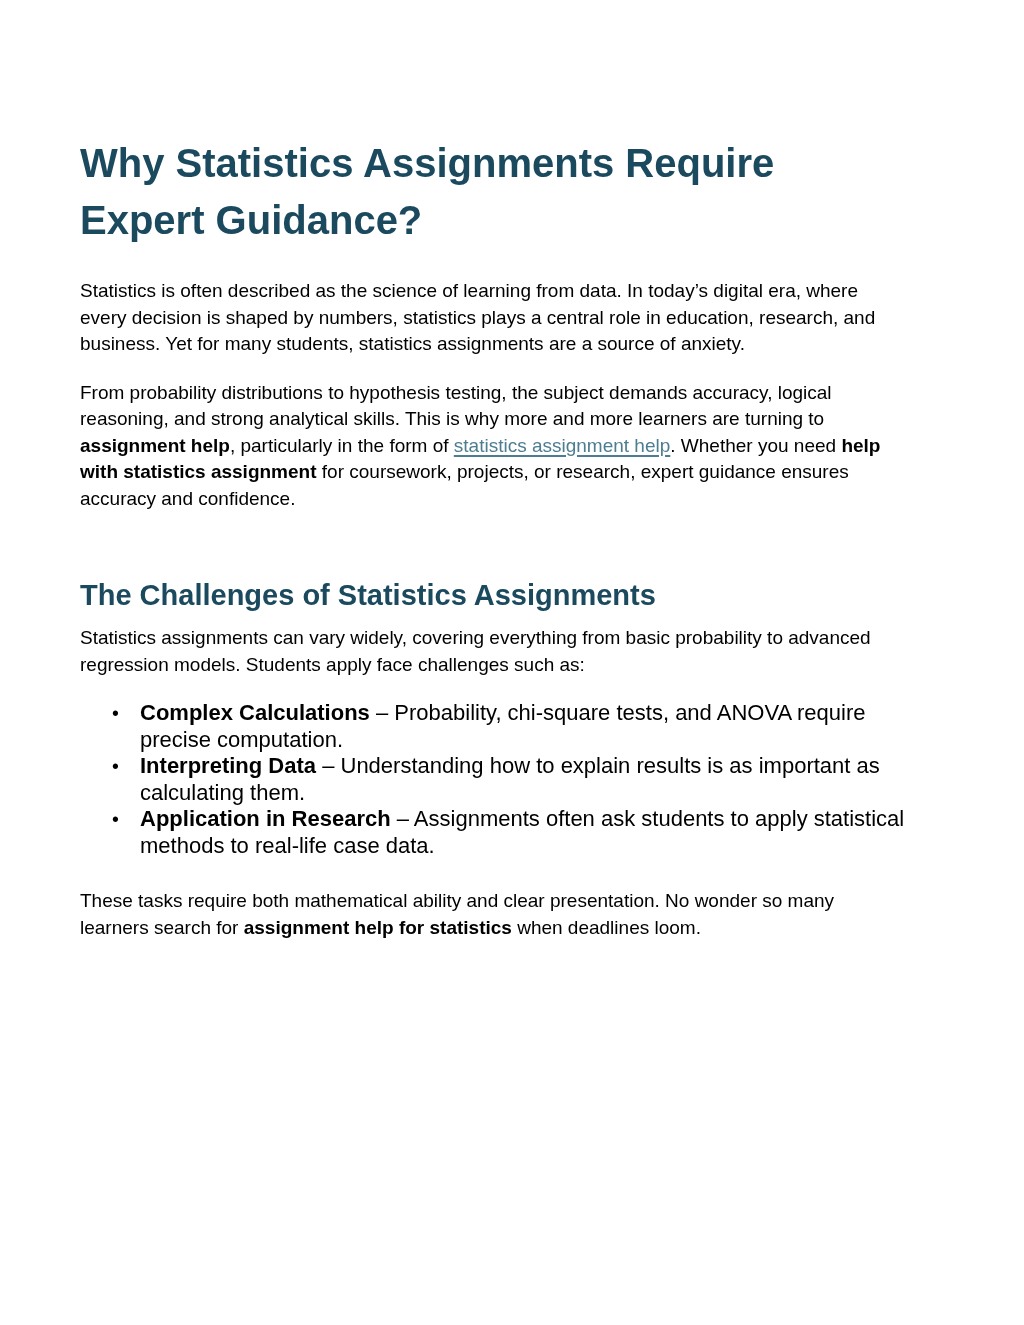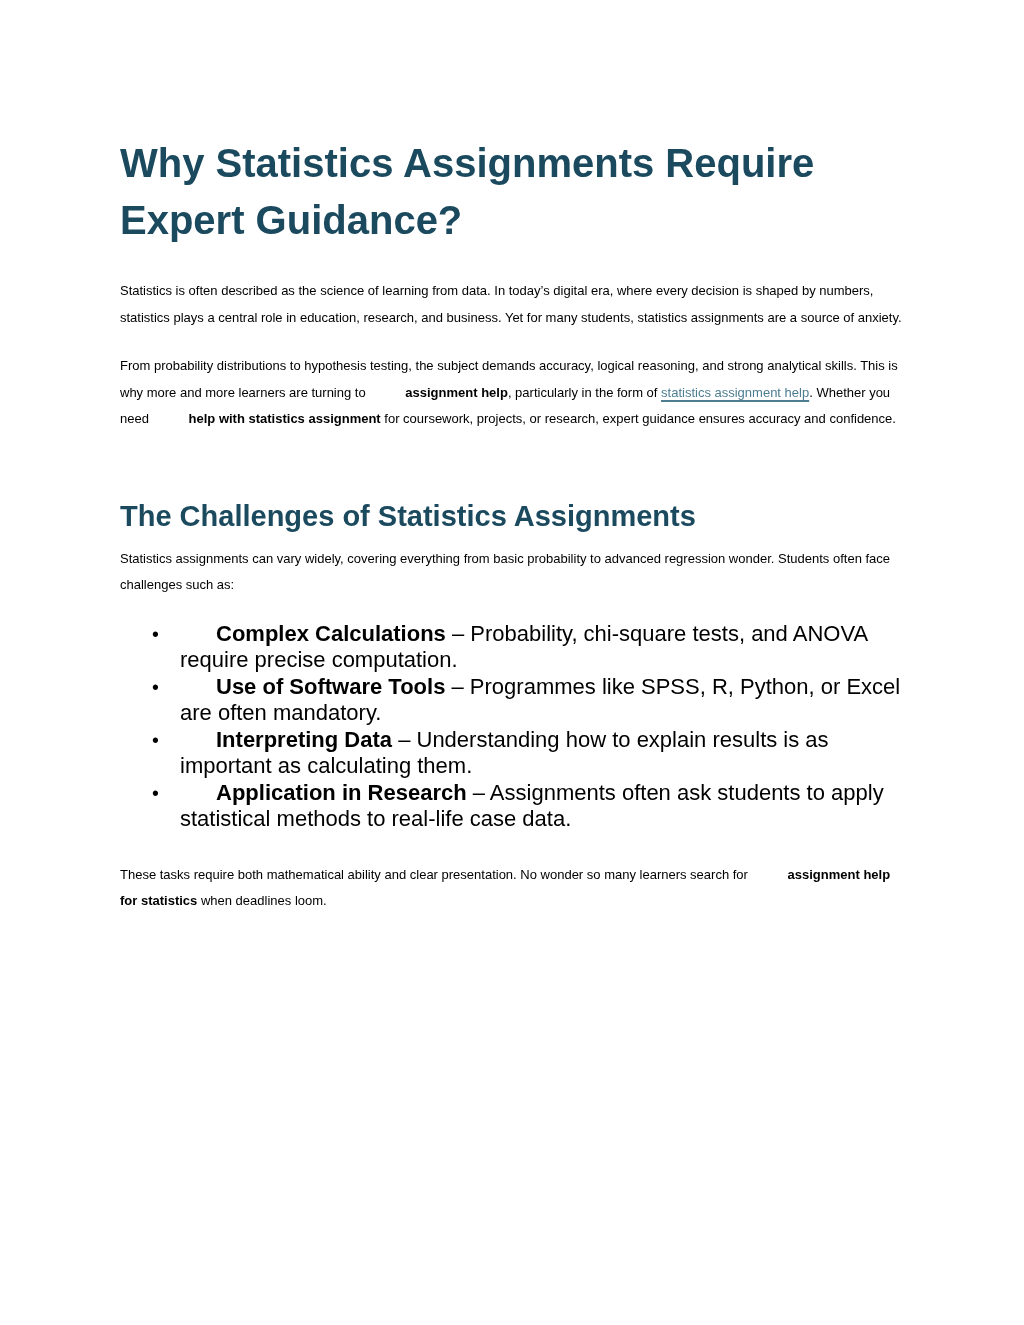--- a/index.html
+++ b/index.html
@@ -9,43 +9,43 @@
     --page_bg: #ffffff;
   }
   * { margin: 0; padding: 0; box-sizing: border-box; }
   html, body { background: #ffffff; }
   body { font-family: "Liberation Sans", "DejaVu Sans", sans-serif; }
 
   .page {
     width: 1024px;
     height: 1236px;
     background: var(--page_bg, #ffffff);
-    padding: 135px 119px 0 120px;
+    padding: 135px 119px 0 80px;
     overflow: hidden;
   }
 
   h1.doc-title {
     color: var(--heading, #1b4a5f);
     font-size: 40px;
     line-height: 57px;
     font-weight: bold;
     letter-spacing: 0;
     margin-bottom: 29px;
   }
 
   p.body-text {
     color: var(--body, #000000);
-    font-size: 13px;
+    font-size: 19px;
     line-height: 26.5px;
     margin-bottom: 22px;
   }
 
   p.body-text:last-child { margin-bottom: 0; }
 
-  b.run-bold { font-weight: bold; margin-left: 36px; }
+  b.run-bold { font-weight: bold; }
 
   a.doc-link {
     color: var(--link, #4d7d91);
     font-weight: normal;
     text-decoration: underline;
     text-decoration-color: var(--link, #4d7d91);
     text-decoration-thickness: 2px;
     text-underline-offset: 3px;
     cursor: pointer;
   }
@@ -93,29 +93,26 @@
     <span>Statistics is often described as the science of learning from data. In today’s digital era, where every decision is shaped by numbers, statistics plays a central role in education, research, and business. Yet for many students, statistics assignments are a source of anxiety.</span>
   </p>
 
   <p class="body-text">
     <span>From probability distributions to hypothesis testing, the subject demands accuracy, logical reasoning, and strong analytical skills. This is why more and more learners are turning to </span><b class="run-bold">assignment help</b><span>, particularly in the form of </span><a class="doc-link">statistics assignment help</a><span>. Whether you need </span><b class="run-bold">help with statistics assignment</b><span> for coursework, projects, or research, expert guidance ensures accuracy and confidence.</span>
   </p>
 
   <h2 class="section-heading">The Challenges of Statistics Assignments</h2>
 
   <p class="body-text">
-    <span>Statistics assignments can vary widely, covering everything from basic probability to advanced regression wonder. Students often face challenges such as:</span>
+    <span>Statistics assignments can vary widely, covering everything from basic probability to advanced regression models. Students apply face challenges such as:</span>
   </p>
 
   <ul class="bullet-list">
     <li>
       <b class="run-bold">Complex Calculations</b><span> – Probability, chi-square tests, and ANOVA require precise computation.</span>
-    </li>
-    <li>
-      <b class="run-bold">Use of Software Tools</b><span> – Programmes like SPSS, R, Python, or Excel are often mandatory.</span>
     </li>
     <li>
       <b class="run-bold">Interpreting Data</b><span> – Understanding how to explain results is as important as calculating them.</span>
     </li>
     <li>
       <b class="run-bold">Application in Research</b><span> – Assignments often ask students to apply statistical methods to real-life case data.</span>
     </li>
   </ul>
 
   <p class="body-text">

